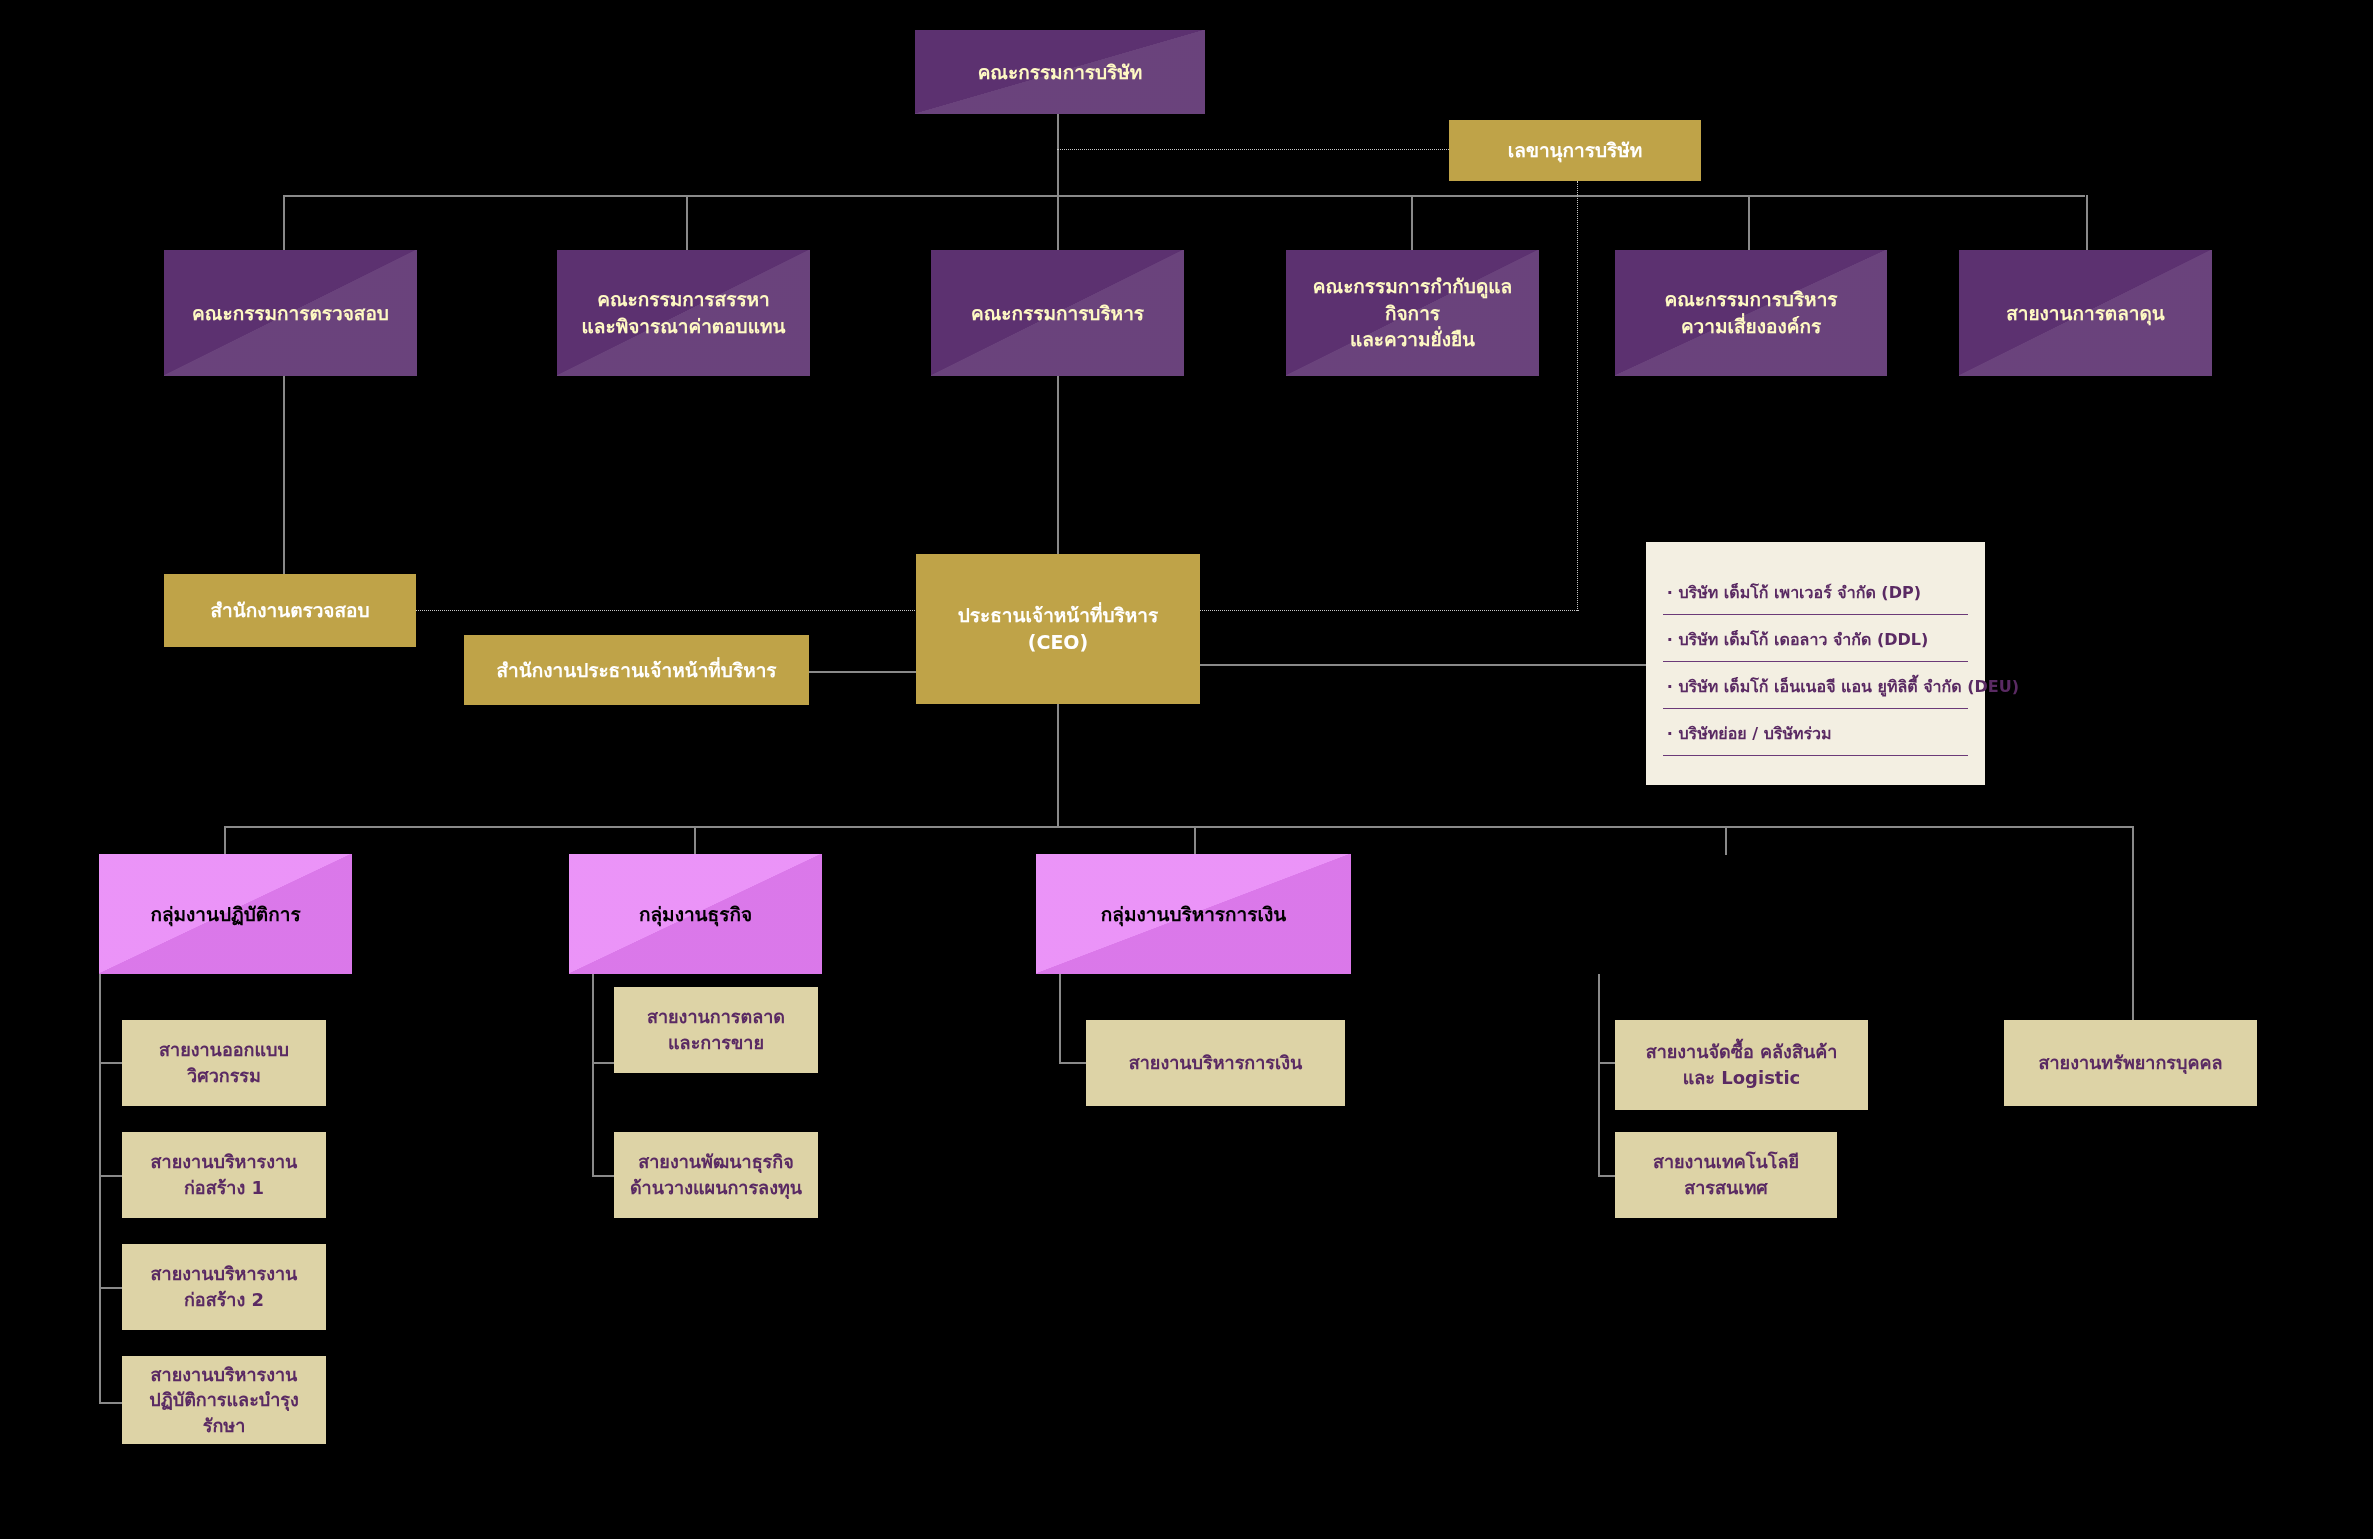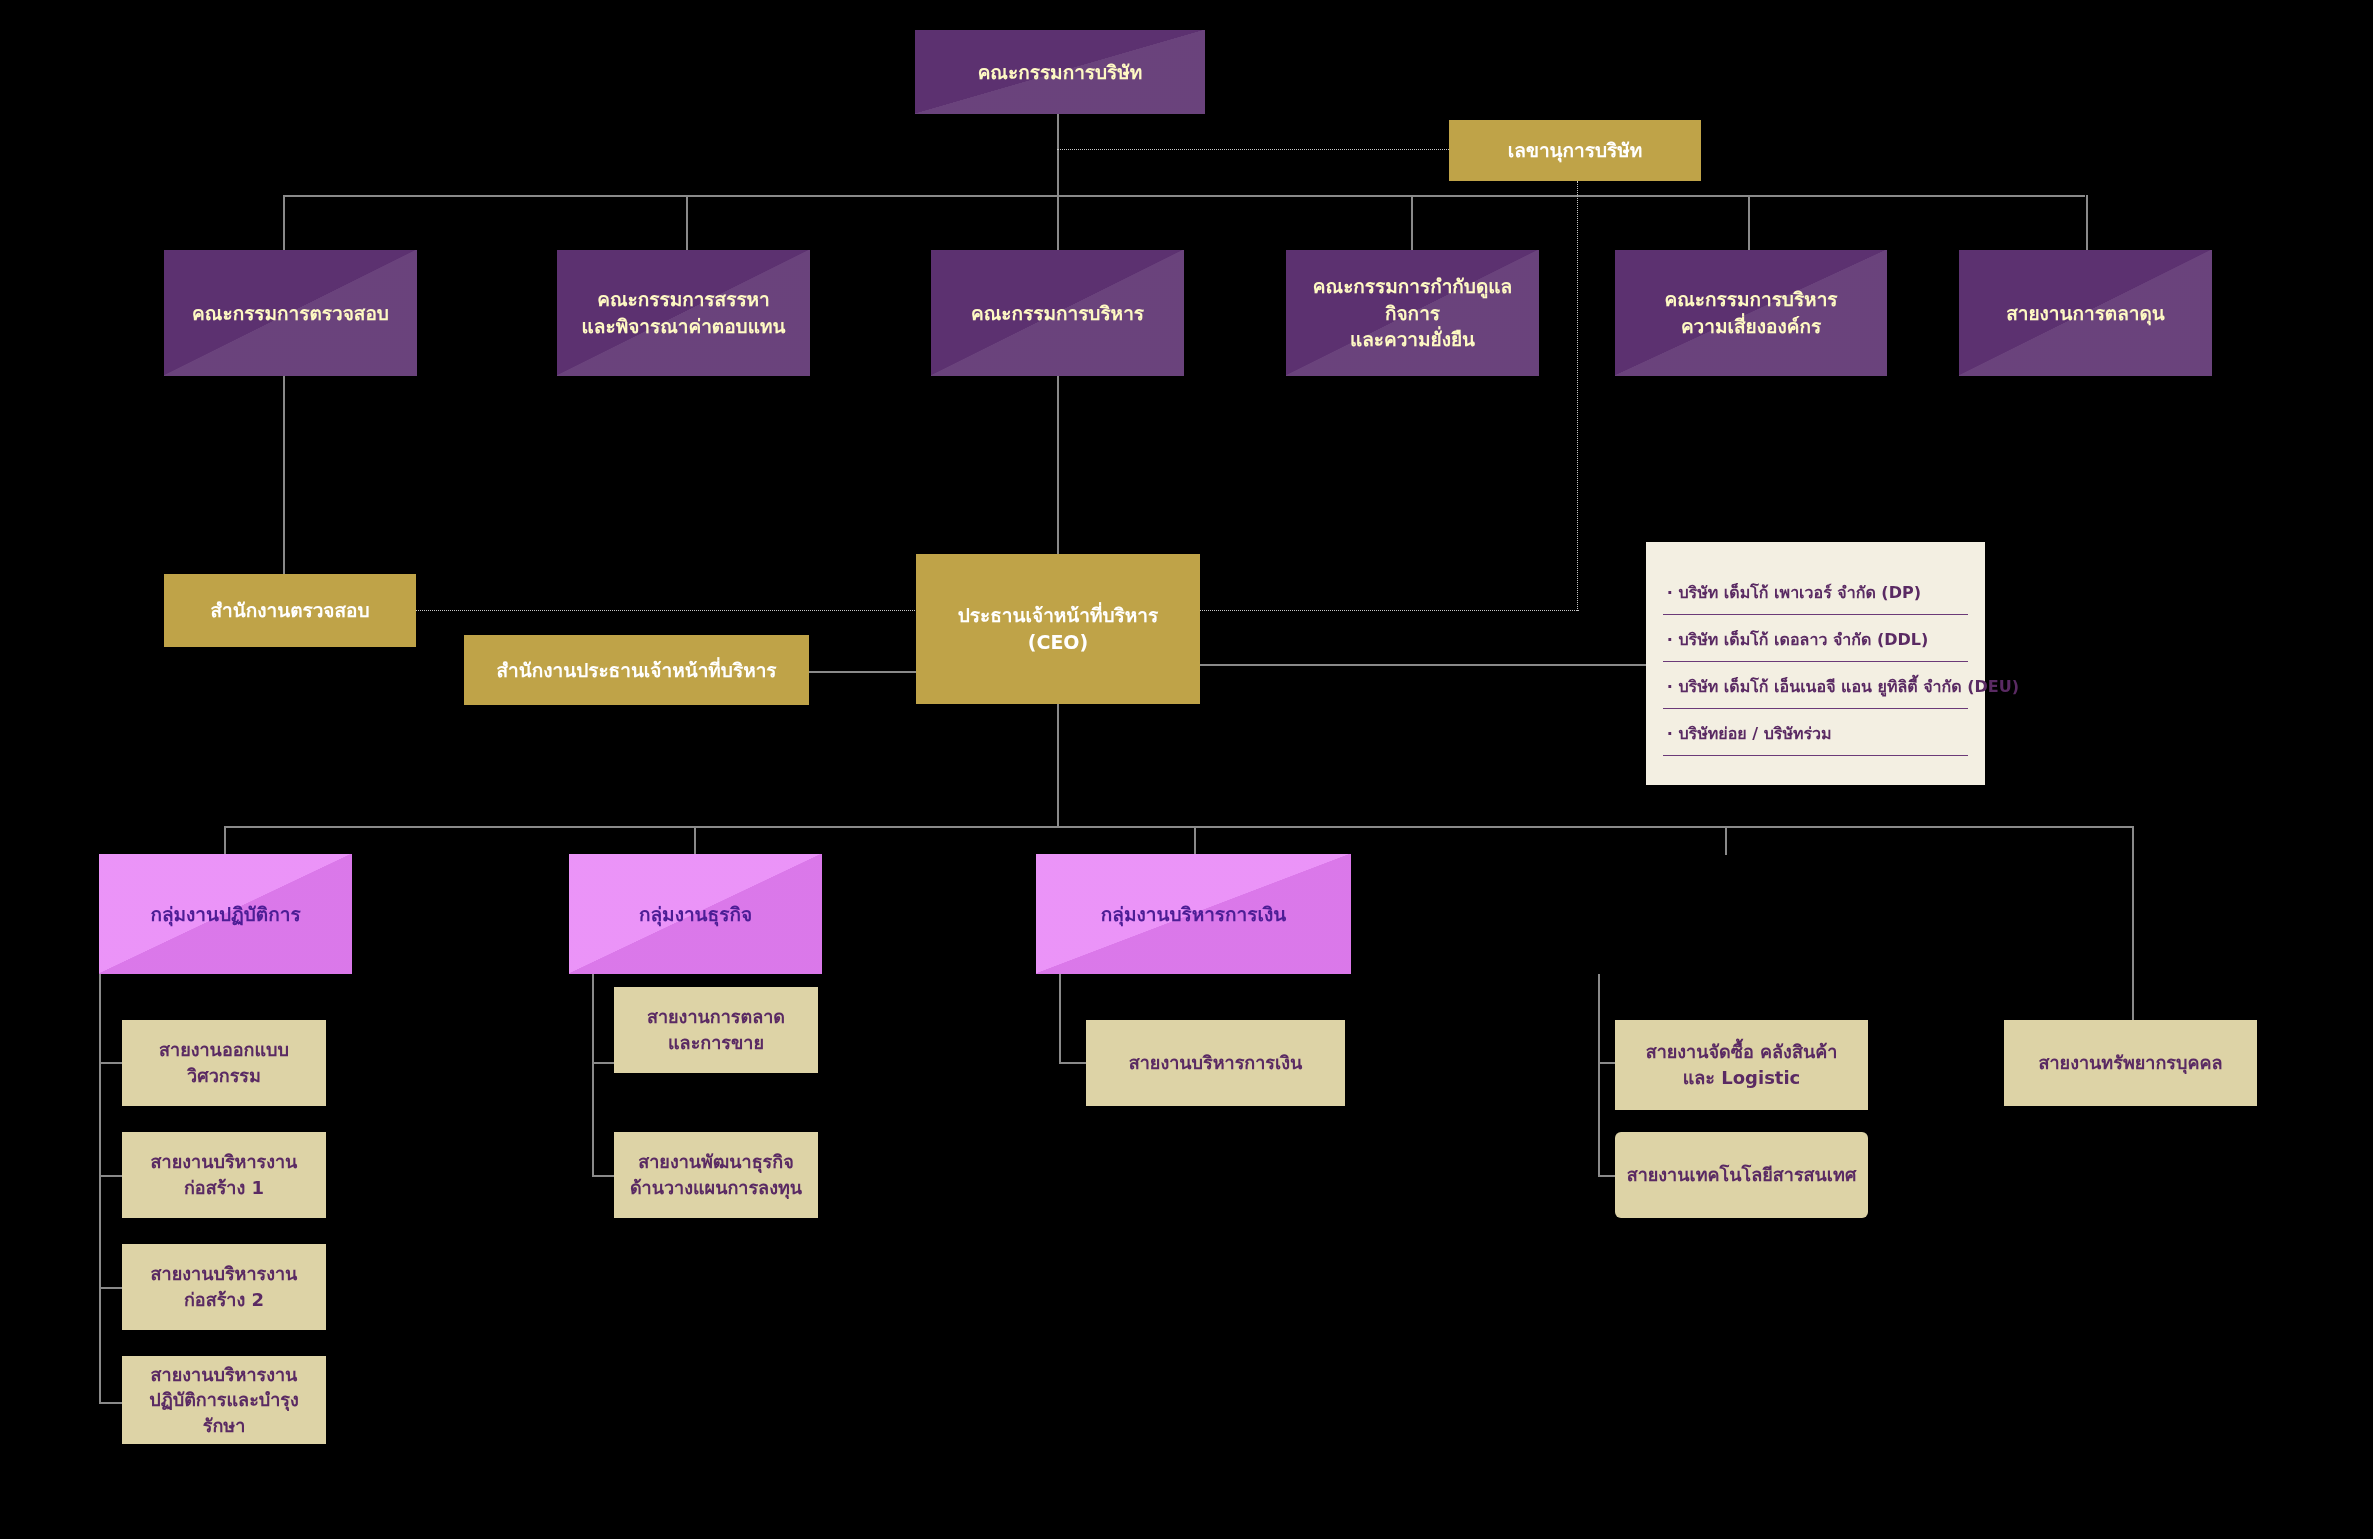--- a/index.html
+++ b/index.html
@@ -73,21 +73,21 @@
   .n-gold {
     background: #bfa348;
     color: #ffffff;
     font-size: 19px;
     font-weight: 700;
   }
 
   
   .n-magenta {
     background: #e77ff7;
-    color: #4c1d95;
+    color: #000000;
     font-size: 19px;
     font-weight: 700;
   }
   .n-magenta::before {
     content: "";
     position: absolute;
     inset: 0;
     background: linear-gradient(
       to bottom right,
       rgba(255,255,255,0.16) 0%,
@@ -273,21 +273,21 @@
   </div>
 
   <div class="node n-tan" style="left:1086px; top:1020px; width:259px; height:86px;">
     <span class="txt">สายงานบริหารการเงิน</span>
   </div>
 
   <div class="node n-tan" style="left:1615px; top:1020px; width:253px; height:90px;">
     <span class="txt">สายงานจัดซื้อ คลังสินค้า
 และ Logistic</span>
   </div>
-  <div class="node n-tan" style="left:1615px; top:1132px; width:253px; height:86px;border-radius:6px;">
+  <div class="node n-tan" style="left:1615px; top:1132px; width:222px; height:86px;">
     <span class="txt">สายงานเทคโนโลยีสารสนเทศ</span>
   </div>
 
   <div class="node n-tan" style="left:2004px; top:1020px; width:253px; height:86px;">
     <span class="txt">สายงานทรัพยากรบุคคล</span>
   </div>
 
 </div>
 
 

